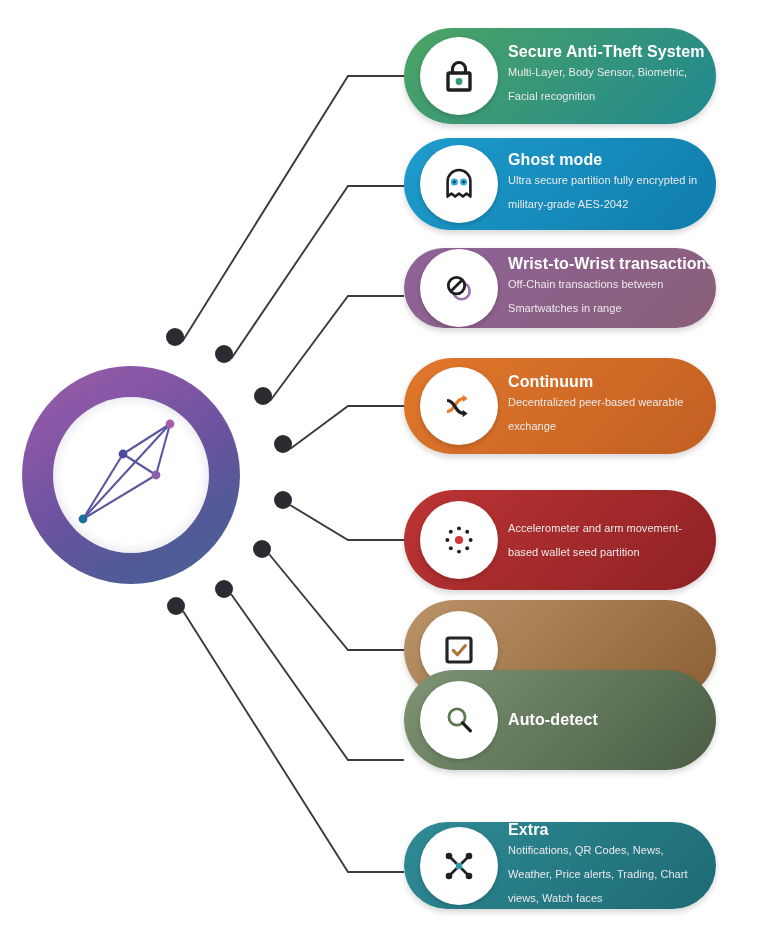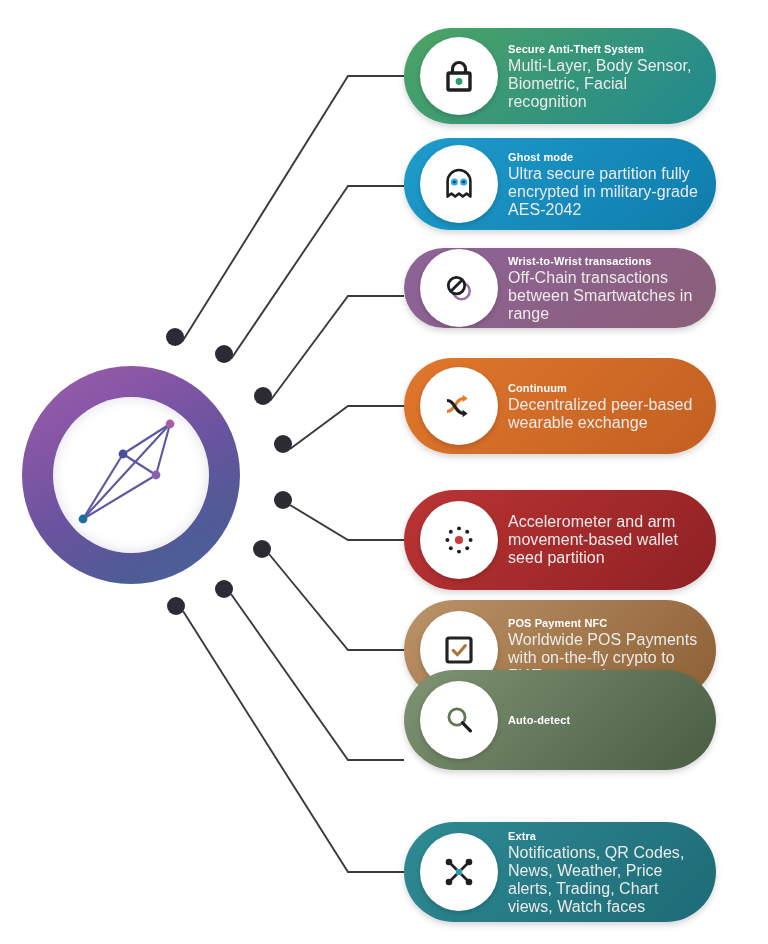--- a/index.html
+++ b/index.html
@@ -34,25 +34,25 @@
   .card-bubble{
     position:absolute;left:16px;top:50%;transform:translateY(-50%);
     width:78px;height:78px;border-radius:50%;background:#ffffff;
     box-shadow:0 2px 5px rgba(0,0,0,.18);
     display:flex;align-items:center;justify-content:center;
   }
   .card-text{
     position:absolute;left:104px;right:18px;top:50%;transform:translateY(-50%);
   }
   .card-title{
-    font-size:11px;font-weight:bold;color:#ffffff;line-height:16px;
+    font-size:16px;font-weight:bold;color:#ffffff;line-height:16px;
     letter-spacing:.1px;white-space:nowrap;
   }
   .card-desc{
-    font-size:16px;font-weight:normal;color:#eceaea;line-height:18px;
+    font-size:11px;font-weight:normal;color:#eceaea;line-height:24px;
     letter-spacing:.05px;
   }
   .ico{display:block;}
 </style>
 </head>
 <body>
 
 <div id="stage">
 
   <svg id="connectors" viewBox="0 0 768 944" width="768" height="944">
@@ -184,39 +184,35 @@
       </div>
       <div class="card" style="top: 600px; height: 100px; background: linear-gradient(135deg, rgb(187, 147, 104) 0%, rgb(140, 96, 52) 100%);">
         <div class="card-bubble">
           <span style="display: flex;">
             <svg width="32" height="32" viewBox="0 0 32 32" class="ico">
               <rect x="4" y="4" width="24" height="24" rx="2" fill="#fff" stroke="#232326" stroke-width="3.2"></rect>
               <path d="M10.2 16.4 l4.2 4.4 8-9.2" fill="none" stroke="#a9763c" stroke-width="3.1" stroke-linecap="round" stroke-linejoin="round"></path>
             </svg>
           </span>
         </div>
-        <div class="card-text">
-          <div class="card-title">POS Payment NFC</div>
-          <div class="card-desc">Worldwide POS Payments with on-the-fly crypto to FIAT conversion</div>
-        </div>
       </div>
       <div class="card" style="top: 670px; height: 100px; background: linear-gradient(135deg, rgb(126, 148, 115) 0%, rgb(74, 93, 67) 100%);">
         <div class="card-bubble">
           <span style="display: flex;">
             <svg width="34" height="34" viewBox="0 0 34 34" class="ico">
               <circle cx="15" cy="14" r="8.1" fill="none" stroke="#5e7a52" stroke-width="2.8"></circle>
               <line x1="20.6" y1="19.8" x2="28.4" y2="27.8" stroke="#1f1f23" stroke-width="3.3" stroke-linecap="round"></line>
             </svg>
           </span>
         </div>
         <div class="card-text">
           <div class="card-title">Auto-detect</div>
         </div>
       </div>
-      <div class="card" style="top: 822px; height: 100px; background: linear-gradient(135deg, rgb(47, 139, 149) 0%, rgb(29, 106, 117) 100%);">
+      <div class="card" style="top: 822px; height: 87px; background: linear-gradient(135deg, rgb(47, 139, 149) 0%, rgb(29, 106, 117) 100%);">
         <div class="card-bubble">
           <span style="display: flex;">
             <svg width="34" height="34" viewBox="0 0 34 34" class="ico">
               <line x1="7" y1="7" x2="17" y2="17" stroke="#1f1f23" stroke-width="2.7"></line>
               <line x1="27" y1="7" x2="17" y2="17" stroke="#1f1f23" stroke-width="2.7"></line>
               <line x1="7" y1="27" x2="17" y2="17" stroke="#1f1f23" stroke-width="2.7"></line>
               <line x1="27" y1="27" x2="17" y2="17" stroke="#1f1f23" stroke-width="2.7"></line>
               <circle cx="7" cy="7" r="3.3" fill="#1f1f23"></circle>
               <circle cx="27" cy="7" r="3.3" fill="#1f1f23"></circle>
               <circle cx="7" cy="27" r="3.3" fill="#1f1f23"></circle>

